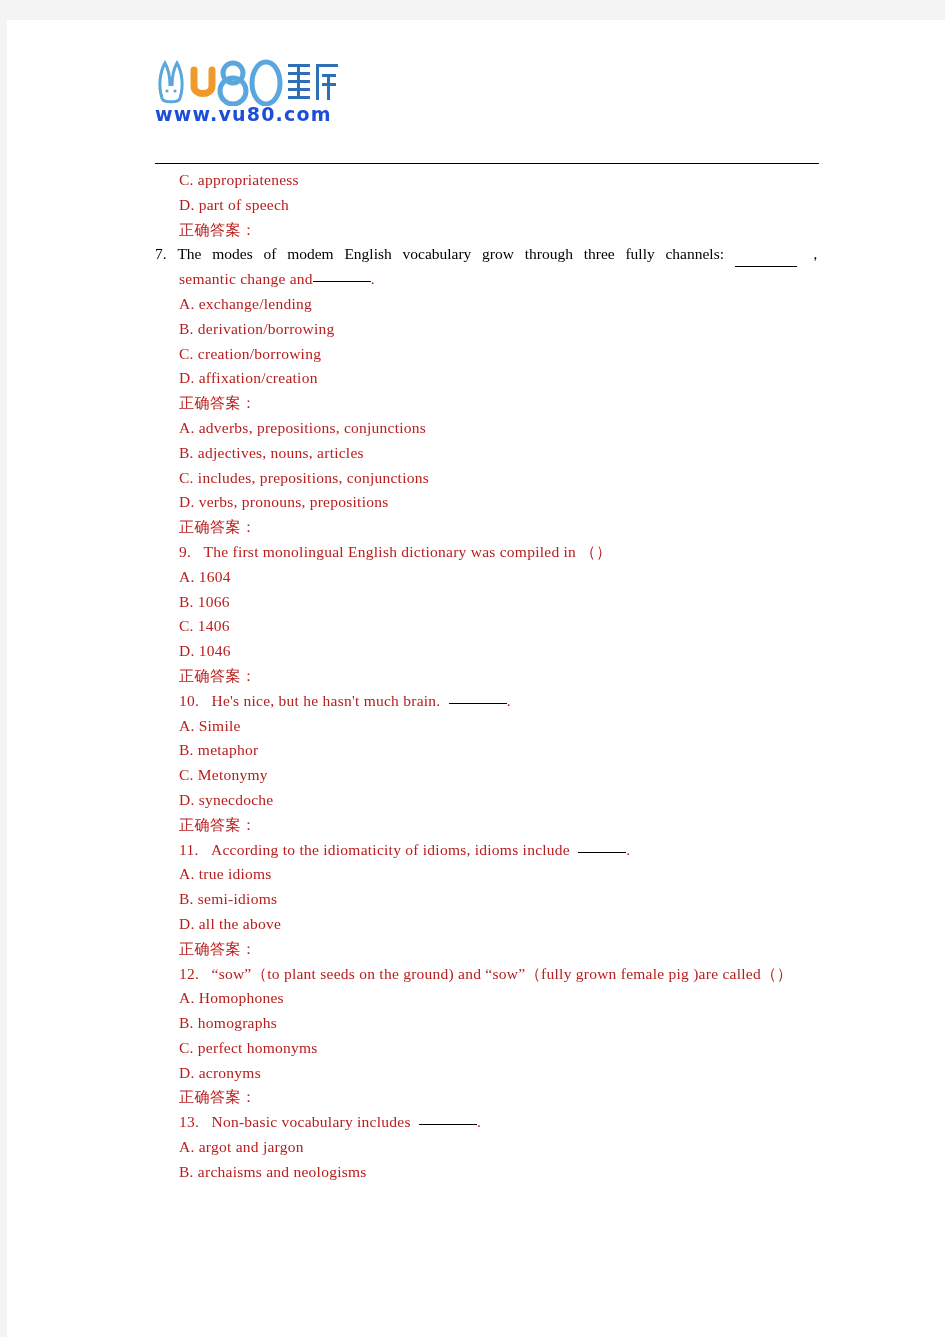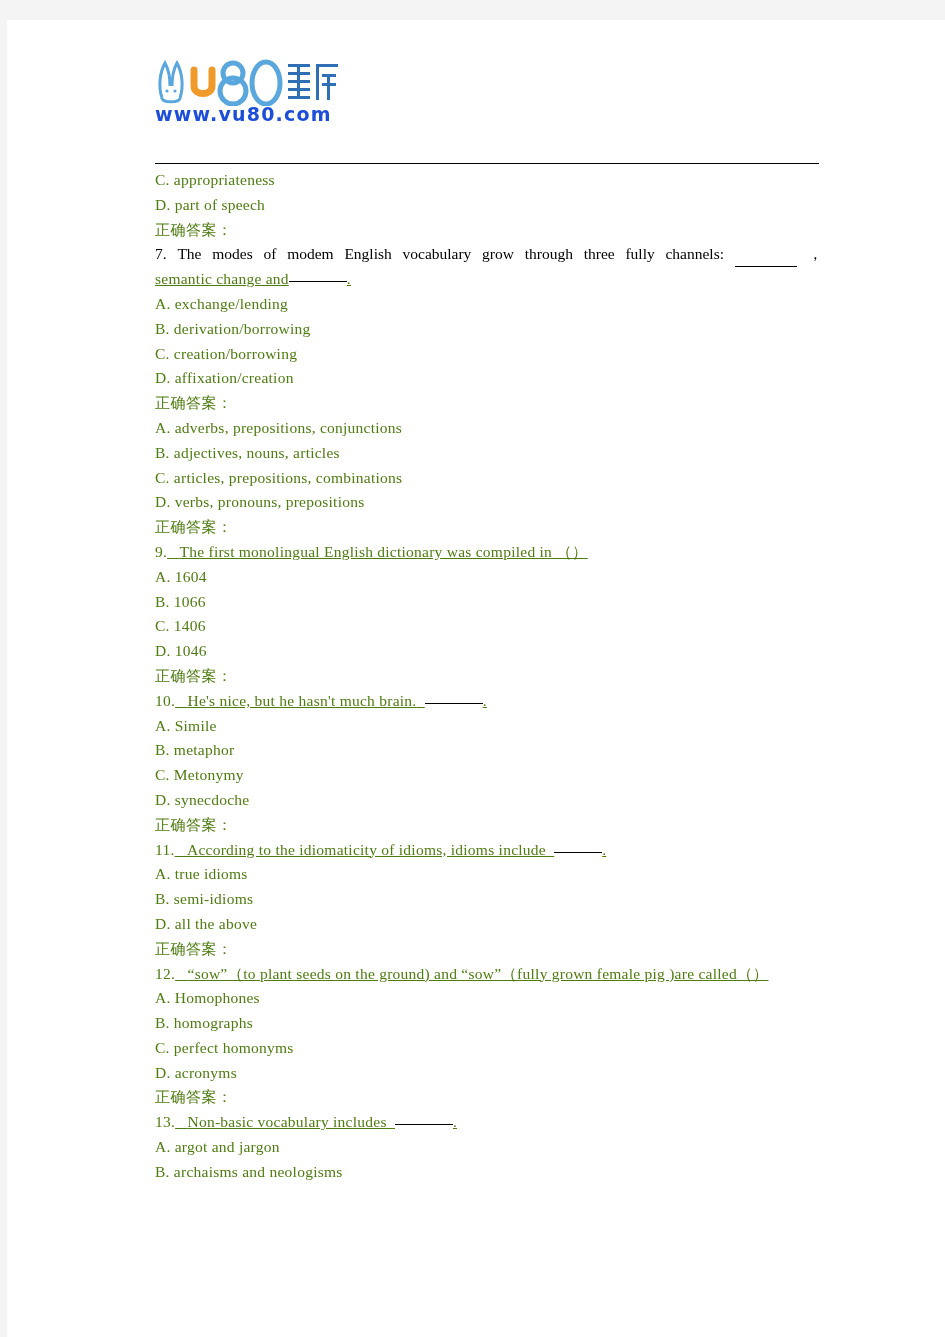--- a/index.html
+++ b/index.html
@@ -65,35 +65,35 @@
   .body-text {
     position: absolute;
     left: 148px;
     top: 148px;
     width: 668px;
     color: #000000;
   }
   .line {
     font-size: 15.5px;
     line-height: 24.8px;
-    color: #4d7c0f;
+    color: #b91c1c;
     white-space: nowrap;
+    margin-left: 24px;
   }
   .line.zh {
     font-family: "DejaVu Sans", "Liberation Sans", sans-serif;
     font-size: 15px;
     line-height: 24.8px;
     letter-spacing: 0.5px;
   }
   .line.opt {
     letter-spacing: 0.25px;
   }
   .line.q {
     letter-spacing: 0.25px;
-    text-decoration: underline;
   }
   
   .jrow {
     font-size: 15.5px;
     line-height: 24.8px;
     display: flex;
     width: 668px;
     color: #000;
   }
   .jrow.j-full {
@@ -177,21 +177,21 @@
     </div>
     <div class="line q"><span>semantic  change  and</span><span class="blank b-mid"></span><span>.</span></div>
     <div class="line opt">A. exchange/lending</div>
     <div class="line opt">B. derivation/borrowing</div>
     <div class="line opt">C. creation/borrowing</div>
     <div class="line opt">D. affixation/creation</div>
     <div class="line zh">正确答案：</div>
 
     <div class="line opt">A. adverbs,  prepositions,  conjunctions</div>
     <div class="line opt">B. adjectives,  nouns,  articles</div>
-    <div class="line opt">C. articles,  prepositions,  combinations</div>
+    <div class="line opt">C. includes,  prepositions,  conjunctions</div>
     <div class="line opt">D. verbs,  pronouns,  prepositions</div>
     <div class="line zh">正确答案：</div>
 
     <div class="line q"><span class="num">9.</span>&nbsp;&nbsp;&nbsp;<span>The  first  monolingual  English  dictionary  was  compiled  in （）</span></div>
     <div class="line opt">A. 1604</div>
     <div class="line opt">B. 1066</div>
     <div class="line opt">C. 1406</div>
     <div class="line opt">D. 1046</div>
     <div class="line zh">正确答案：</div>
 

